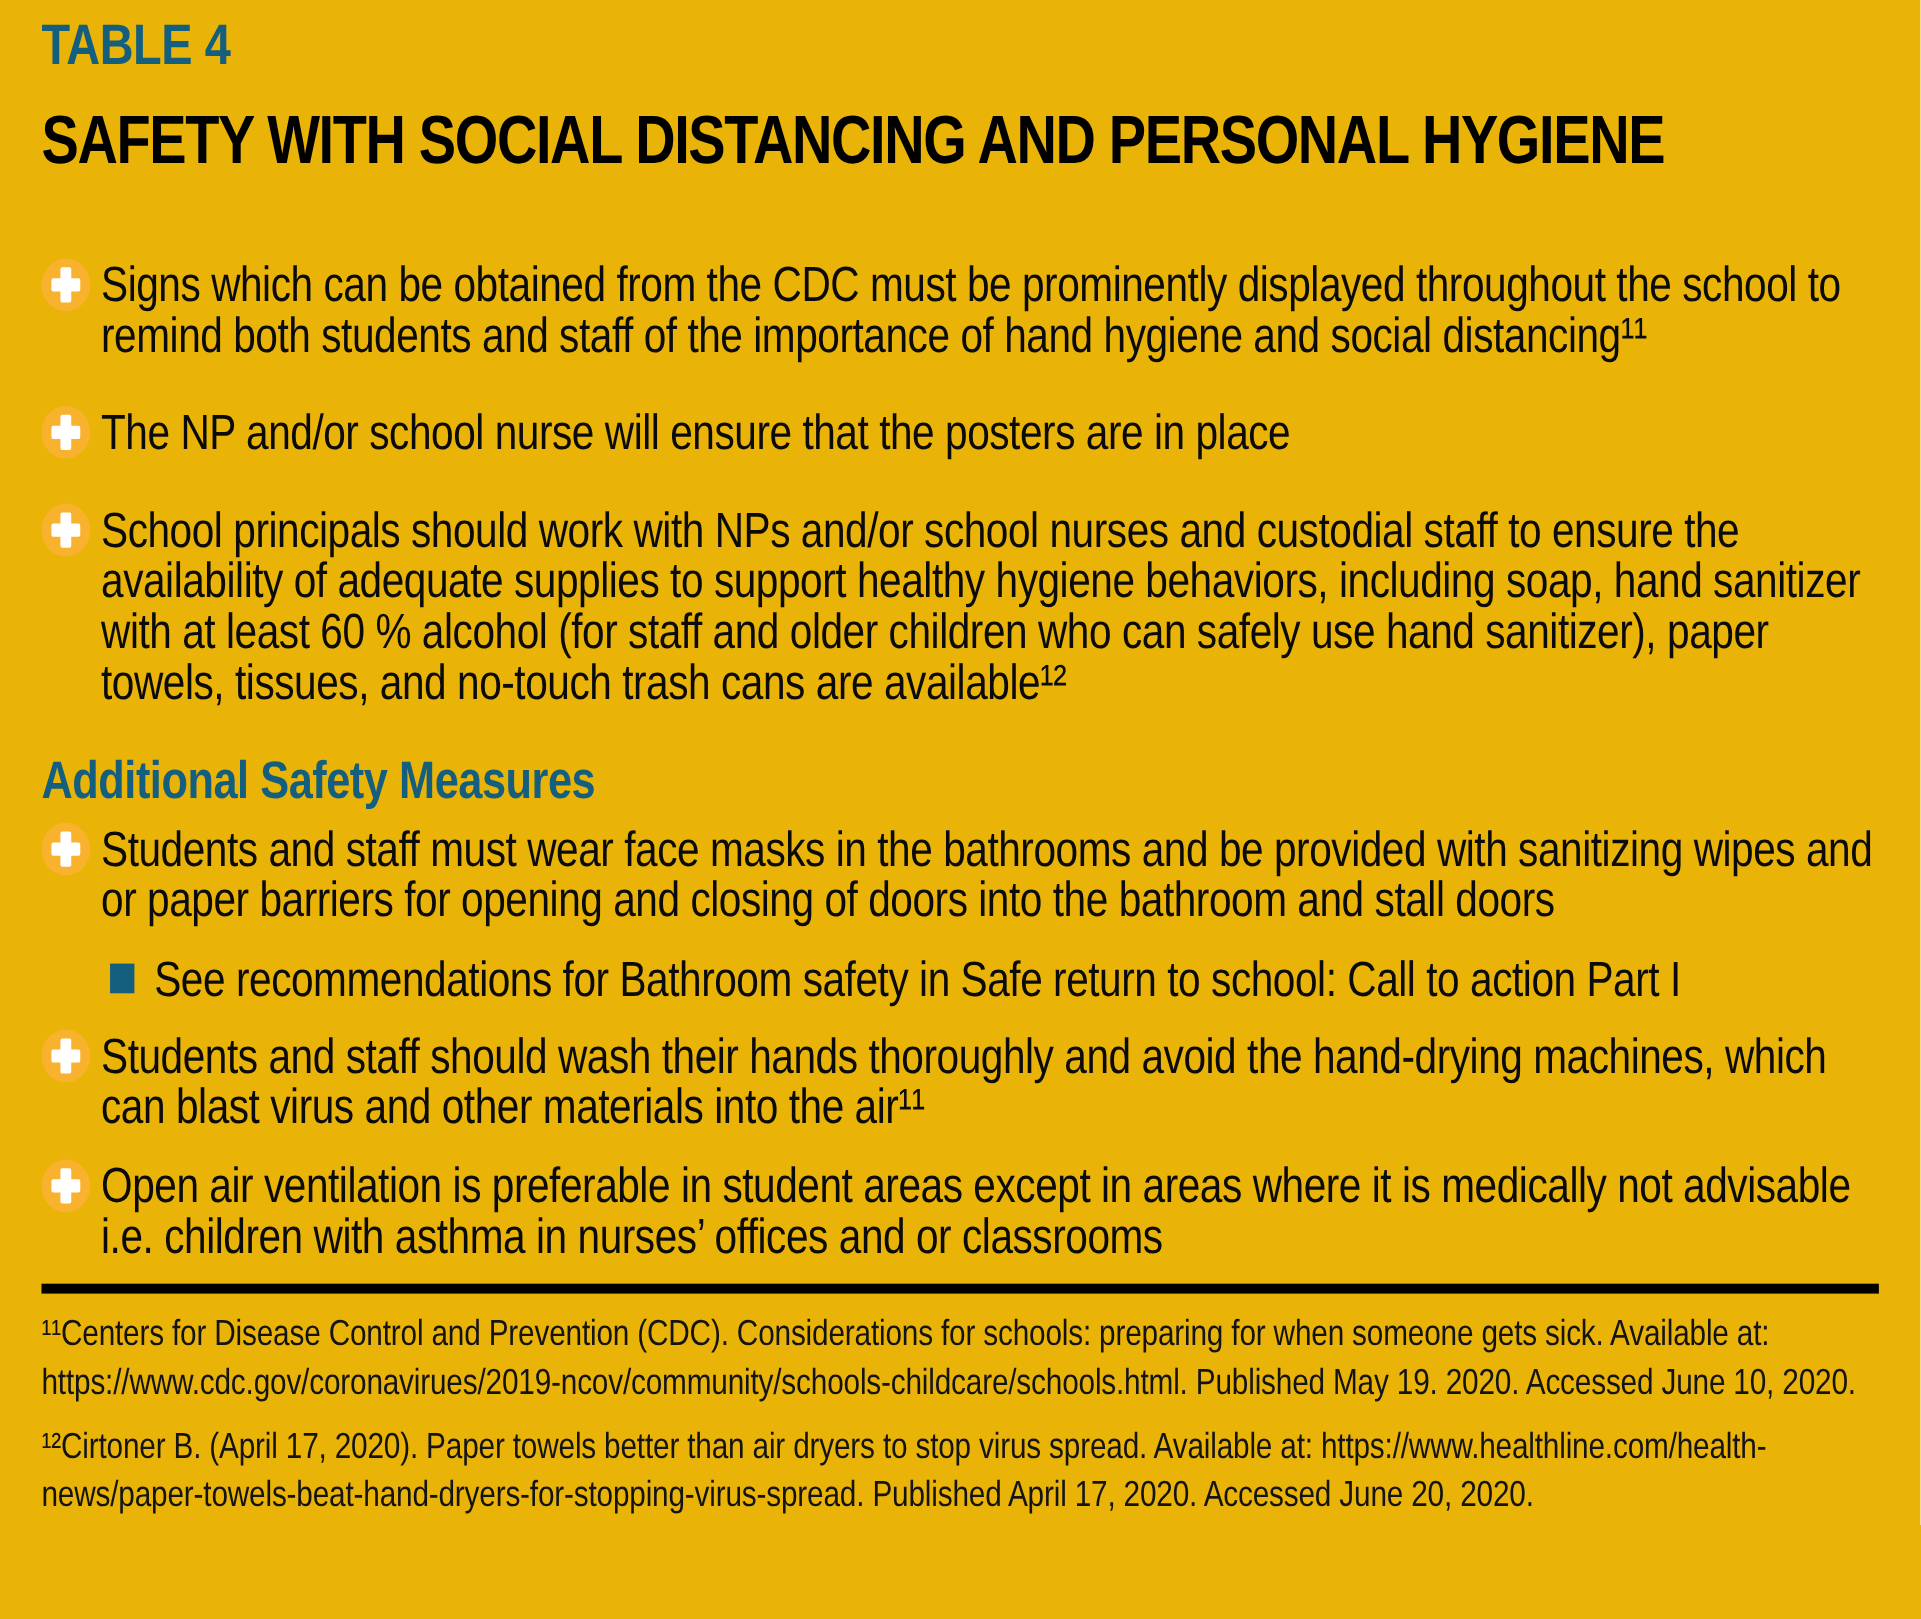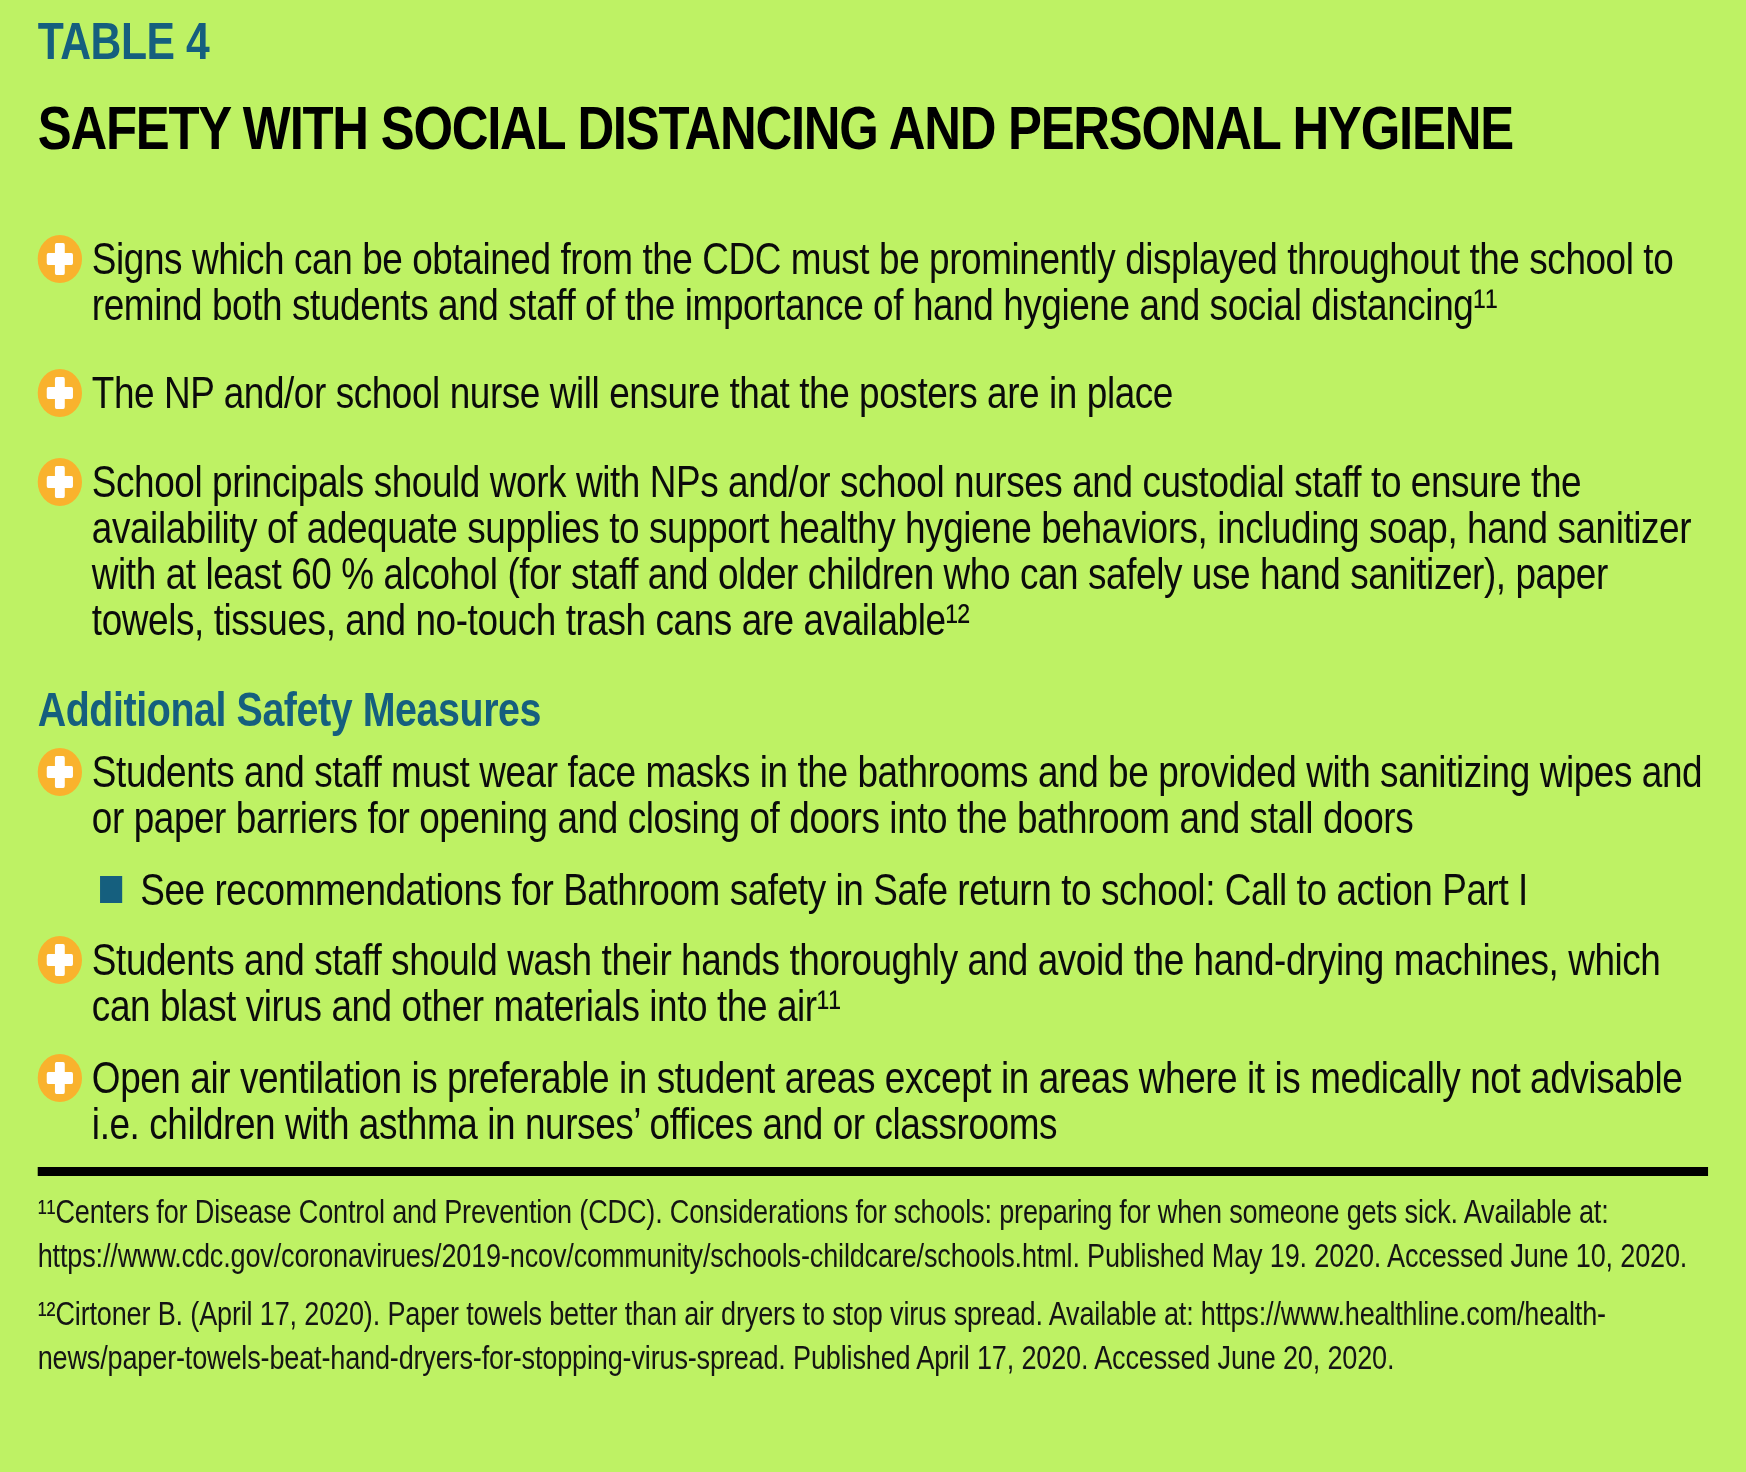--- a/index.html
+++ b/index.html
@@ -6,21 +6,21 @@
   html, body {
     width: 1746px; height: 1472px;
     background: #ffffff;
     overflow: hidden;
   }
   .page {
     position: relative;
     width: 1746px; height: 1472px;
     font-family: "Liberation Sans", "DejaVu Sans", sans-serif;
     color: var(--text, #0b0b0b);
-    background: #bef264;
+    background: #eab308;
   }
   
   .scale {
     width: 2129px;
     transform: scaleX(0.82);
     transform-origin: 0 0;
     padding: 14px 46px 0 46px;
   }
   .table-label {
     font-size: 52px;

